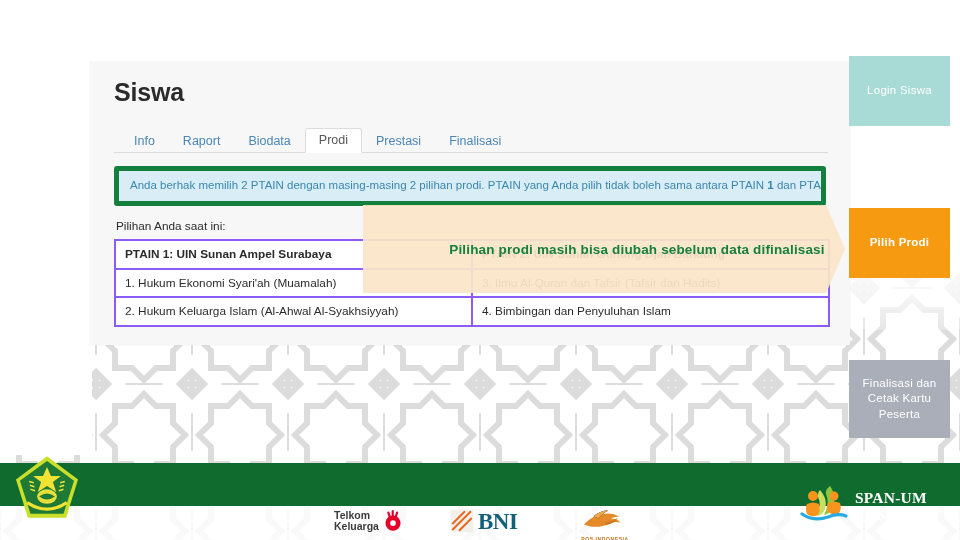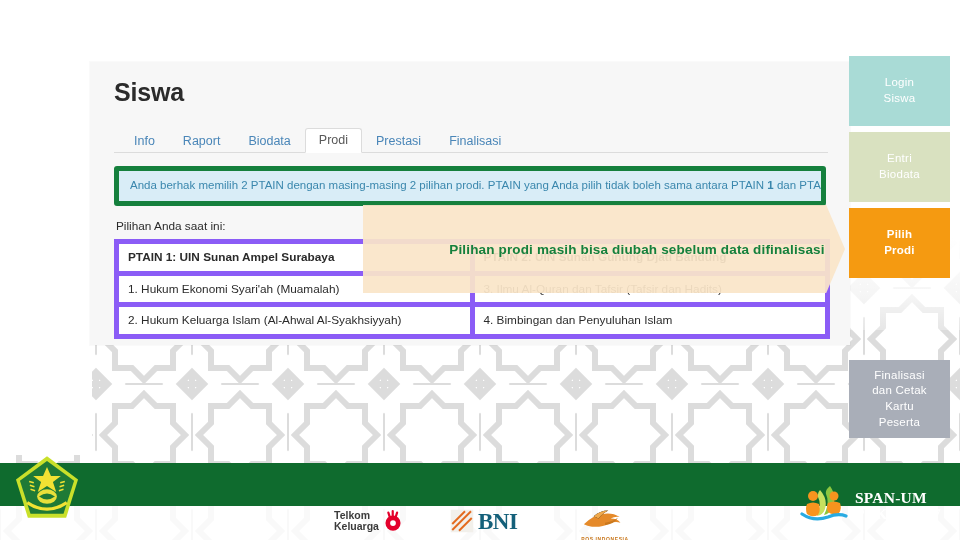--- a/index.html
+++ b/index.html
@@ -126,21 +126,21 @@
     color: #2b2b2b;
   }
   table#choices {
     margin-left: 2px;
     width: 716px;
     border-collapse: collapse;
     background: #ffffff;
     table-layout: fixed;
   }
   table#choices td {
-    border: 5px solid #8b5cf6;
+    border: 2px solid #8b5cf6;
     padding: 6px 9px;
     font-size: 11.8px;
     color: #2b2b2b;
     line-height: 1.25;
     white-space: nowrap;
     overflow: hidden;
   }
   table#choices tr.head td { font-weight: bold; }
 
   
@@ -151,21 +151,21 @@
     display: flex;
     align-items: center;
     justify-content: center;
     text-align: center;
     color: #ffffff;
     font-size: 11.5px;
     line-height: 1.35;
     letter-spacing: 0.25px;
     cursor: pointer;
     box-sizing: border-box;
-    padding: 3px 22px;
+    padding: 3px 0;
   }
   #step-login     { top: 56px;  height: 70px;  background: #a9dbd6; }
   #step-biodata   { top: 132px; height: 70px;  background: #d9e1c0; }
   #step-prodi     { top: 208px; height: 70px;  background: #f59a11; font-weight: bold; color:#ffffff; }
   #step-prestasi  { top: 284px; height: 70px;  background: #e0b3b3; }
   #step-finalisasi{ top: 360px; height: 78px;  background: #a9aeb8; }
 
   
   #callout {
     position: absolute;
@@ -358,23 +358,20 @@
         </tr>
       </tbody>
         </table>
 
     </div>
   </div>
 
   <div class="step" id="step-login">
     <span>Login Siswa</span>
   </div>
-  <div class="step" id="step-biodata">
-    <span>Entri Biodata</span>
-  </div>
   <div class="step" id="step-prodi">
     <span>Pilih Prodi</span>
   </div>
   <div class="step" id="step-finalisasi">
     <span>Finalisasi dan Cetak Kartu Peserta</span>
   </div>
 
   <div id="callout"></div>
   <div id="callout-text">Pilihan prodi masih bisa diubah sebelum data difinalisasi</div>
 

